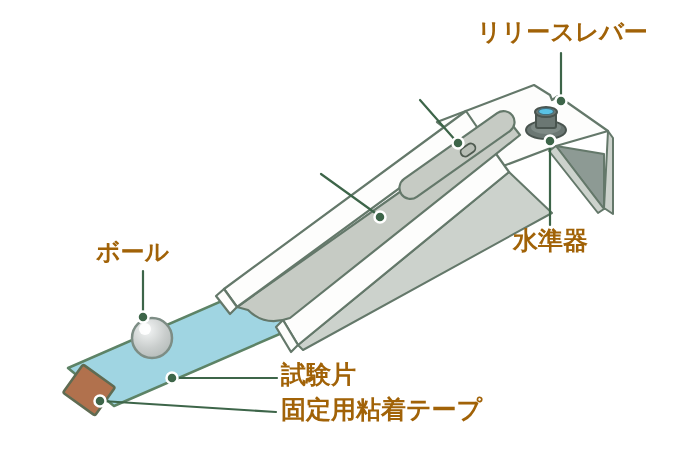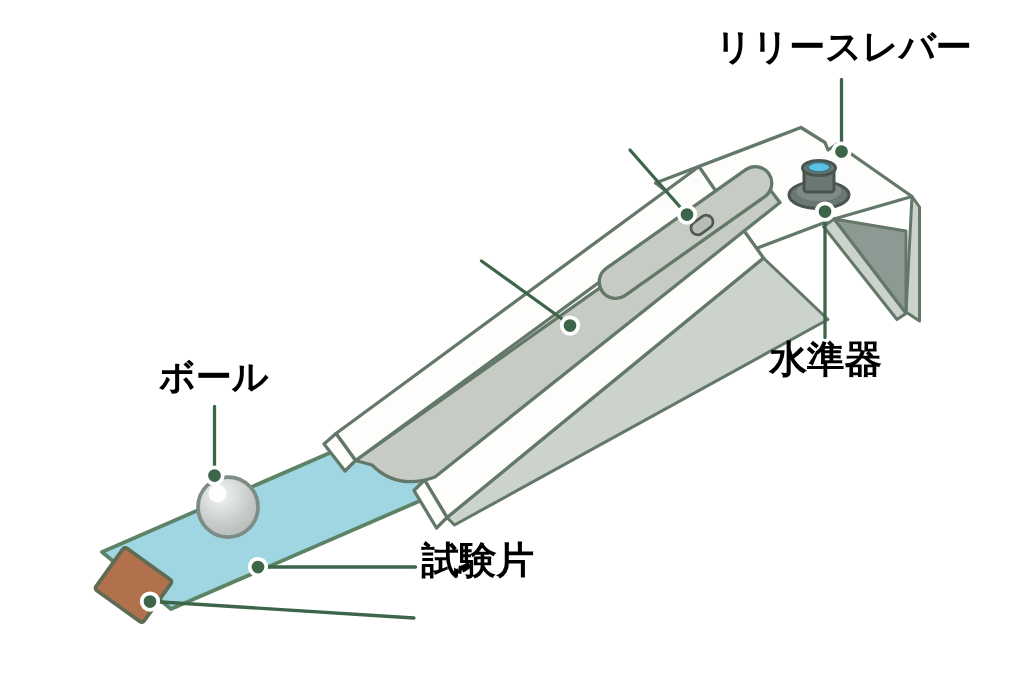--- a/index.html
+++ b/index.html
@@ -3,21 +3,21 @@
 <meta charset="utf-8">
 <style>
   html,body{margin:0;padding:0;background:#fff;}
   #stage{
     position:relative;width:688px;height:450px;background:#ffffff;overflow:hidden;
     font-family:"Liberation Sans","DejaVu Sans",sans-serif;
   }
   #art{position:absolute;left:0;top:0;}
   .lbl{
     position:absolute;font-weight:700;font-size:25px;line-height:1;
-    color:#000000;white-space:nowrap;letter-spacing:0px;
+    color:#a16207;white-space:nowrap;letter-spacing:0px;
     font-family:"Liberation Sans","DejaVu Sans",sans-serif;
   }
   .lbl.small{font-size:24px;}
 </style>
 </head>
 <body>
 
 <div id="stage">
 
   <svg id="art" width="688" height="450" viewBox="0 0 688 450">
@@ -88,15 +88,16 @@
       <circle cx="380" cy="217" r="5.5"></circle>
       <circle cx="550" cy="141" r="5.5"></circle>
       <circle cx="143" cy="317" r="5.5"></circle>
       <circle cx="172" cy="378" r="5.5"></circle>
       <circle cx="100" cy="401" r="5.5"></circle>
     </g>
   </svg>
 
   <div class="lbl small" style="left:477px;top:20px">リリースレバー</div>
   <div class="lbl" style="left:513px;top:228px">水準器</div>
-  <div class="lbl small" style="left:106px;top:240px">ボール</div>
+  <div class="lbl small" style="left:96px;top:240px">ボール</div>
   <div class="lbl" style="left:281px;top:362px">試験片</div>
+  <div class="lbl" style="left:281px;top:397px">固定用粘着テープ</div>
 </div>
 
 </body></html>

